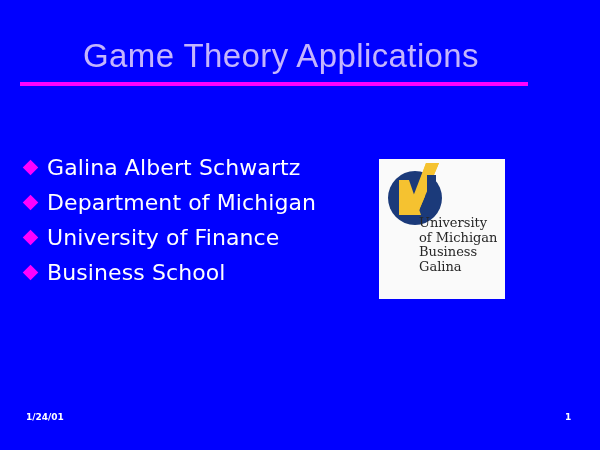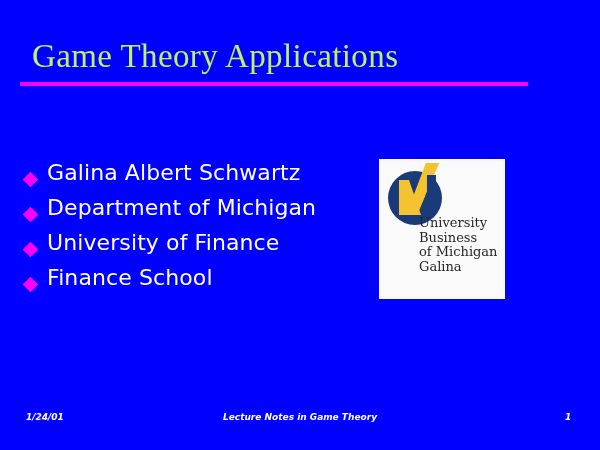--- a/index.html
+++ b/index.html
@@ -22,50 +22,51 @@
   }
 
   
   .title-block {
     position: absolute;
     left: 20px;
     top: 34px;
     width: 510px;
   }
   .slide-title {
-    font-family: Liberation Serif, serif;
+    font-family: Liberation Sans, sans-serif;
     font-size: 33px;
     font-weight: 400;
-    color: #bef264;
+    color: #c4b5fd;
     letter-spacing: 0.4px;
     line-height: 44px;
     white-space: nowrap;
     margin: 0;
     padding-left: 12px;
+    text-align: center;
   }
   .title-rule {
     margin-top: 4px;
     width: 508px;
     height: 4px;
     background: #ff00ff;
   }
 
   
   .bullets {
     position: absolute;
     left: 24px;
     top: 150px;
     width: 340px;
     list-style: none;
     margin: 0;
     padding: 0;
   }
   .bullet-row {
     display: flex;
-    align-items: flex-end;
+    align-items: center;
     height: 35px;
   }
   .bullet-marker {
     width: 11px;
     height: 11px;
     background: #ff00ff;
     transform: rotate(45deg);
     flex: 0 0 auto;
     margin-right: 11px;
     margin-left: 1px;
@@ -117,21 +118,20 @@
     width: 600px;
     height: 18px;
   }
   .footer span {
     position: absolute;
     font-family: "DejaVu Sans", sans-serif;
     font-size: 9px;
     font-weight: bold;
     color: #ffffff;
     white-space: nowrap;
-    font-style: italic;
   }
   .footer-date { left: 26px; top: 0; }
   .footer-center {
     left: 0;
     width: 600px;
     text-align: center;
     top: 0;
   }
   .footer-page { left: 565px; top: 0; }
 </style>
@@ -153,42 +153,41 @@
     <li class="bullet-row">
       <span class="bullet-marker"></span>
       <span class="bullet-text">Department of Michigan</span>
     </li>
     <li class="bullet-row">
       <span class="bullet-marker"></span>
       <span class="bullet-text">University of Finance</span>
     </li>
     <li class="bullet-row">
       <span class="bullet-marker"></span>
-      <span class="bullet-text">Finance School</span>
+      <span class="bullet-text">Business School</span>
     </li>
   </ul>
 
   <div class="logo-box">
     <svg class="logo-mark" viewBox="0 0 62 64">
       <circle cx="28" cy="35" r="27" fill="#1B3A7A"></circle>
       <polygon points="39,0 52,0 30,52 19,52" fill="#F5C230"></polygon>
       <rect x="12" y="17" width="10" height="35" fill="#F5C230"></rect>
       <rect x="38" y="17" width="10" height="35" fill="#1B3A7A"></rect>
       <polygon points="12,17 22,17 34,52 24,52" fill="#F5C230"></polygon>
       <polygon points="39,0 52,0 30,52 21,52" fill="#F5C230"></polygon>
       <rect x="12" y="17" width="10" height="35" fill="#F5C230"></rect>
       <polygon points="40,12 49,12 49,52 40,52" fill="#1B3A7A"></polygon>
     </svg>
     <div class="logo-lines">
       <div>University</div>
+      <div>of Michigan</div>
       <div>Business</div>
-      <div>of Michigan</div>
       <div>Galina</div>
     </div>
   </div>
 
   <div class="footer">
     <span class="footer-date">1/24/01</span>
-    <span class="footer-center">Lecture Notes in Game Theory</span>
     <span class="footer-page">1</span>
   </div>
 
 </div>
 
 </body></html>

